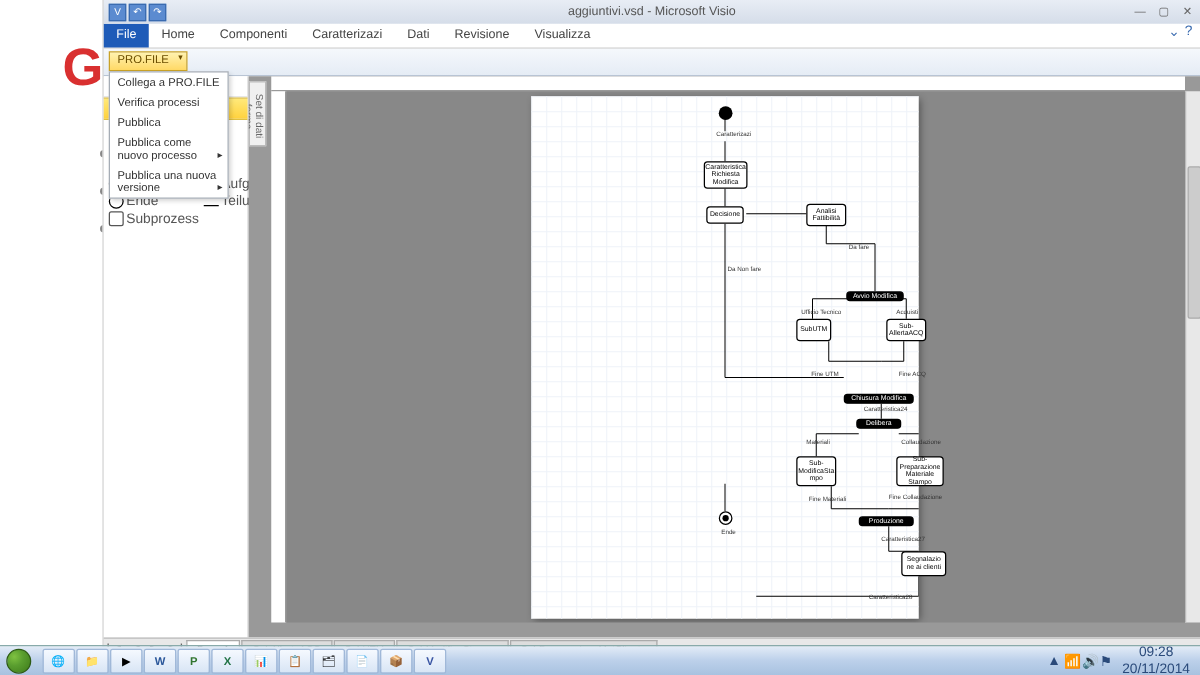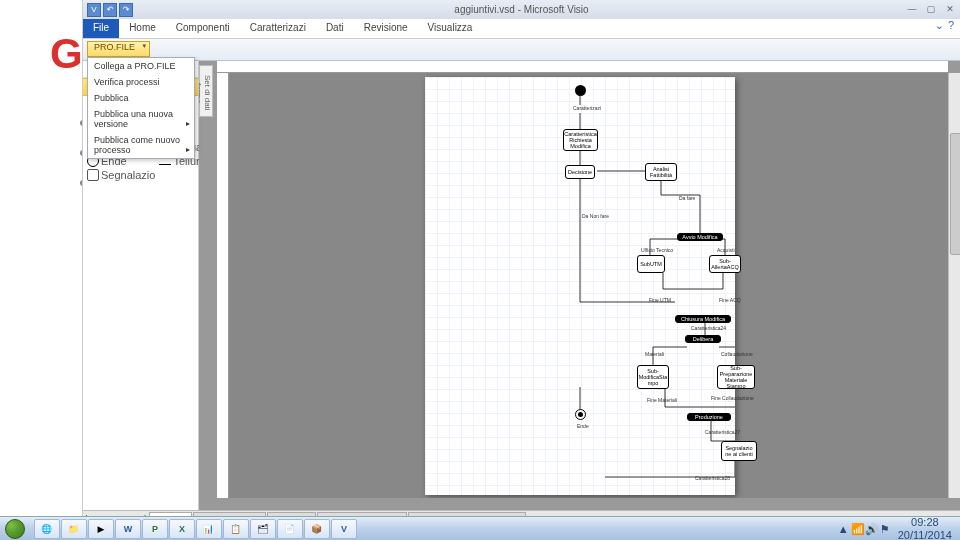--- a/index.html
+++ b/index.html
@@ -15,21 +15,21 @@
 .winbtns{position:absolute;right:2px;display:flex;gap:3px}
 .winbtns span{width:16px;height:12px;font-size:9px;text-align:center;color:#666;cursor:pointer}
 .ribbon-tabs{height:20px;background:#fff;border-bottom:1px solid #ccc;display:flex;}
 .tab{padding:3px 10px;font-size:10px;color:#444;cursor:pointer}
 .tab.file{background:#1e5bb8;color:#fff}
 .tab.active{border:1px solid #ccc;border-bottom:1px solid #fff;margin-bottom:-1px;background:#f5f5f5}
 .helpbtns{margin-left:auto;padding-right:6px;color:#3a6bb0;font-size:10px;display:flex;gap:4px}
 .ribbon-body{height:22px;background:linear-gradient(#f5f8fc,#e5ecf5);border-bottom:1px solid #b8c4d4;position:relative}
 .dropdown-btn{position:absolute;left:4px;top:2px;height:16px;padding:0 14px 0 6px;background:linear-gradient(#fff2b0,#ffd966);border:1px solid #c9a227;font-size:9px;color:#6b4e00;cursor:pointer}
 .dropdown-btn::after{content:'▾';position:absolute;right:3px;font-size:7px}
-.dropdown-menu{position:absolute;left:4px;top:18px;width:108px;background:#fff;border:1px solid #a5acb5;box-shadow:2px 2px 4px rgba(0,0,0,.2);z-index:50}
+.dropdown-menu{position:absolute;left:4px;top:18px;width:96px;background:#fff;border:1px solid #a5acb5;box-shadow:2px 2px 4px rgba(0,0,0,.2);z-index:50}
 .dropdown-menu div{padding:3px 6px;font-size:9px;color:#333;cursor:pointer;position:relative}
 .dropdown-menu .arrow::after{content:'▸';position:absolute;right:4px;font-size:8px}
 .workspace{position:absolute;top:61px;left:0;right:0;bottom:30px;display:flex}
 .shapes-panel{width:116px;background:#fff;border-right:1px solid #ccc;display:flex;flex-direction:column}
 .sp-header{padding:3px 5px;font-size:9px;color:#666;border-bottom:1px solid #e0e0e0}
 .sp-cat{padding:3px 6px;font-size:9px;background:linear-gradient(#ffe97a,#ffd23e);border-top:1px solid #e0c040;border-bottom:1px solid #e0c040;color:#5a4500;font-weight:bold}
 .sp-sub{padding:2px 6px;font-size:9px;font-weight:bold;color:#444}
 .sp-hint{padding:2px 6px;font-size:8px;color:#999;font-style:italic;margin-bottom:6px}
 .sp-grid{display:grid;grid-template-columns:1fr 1fr 1fr;gap:2px 4px;padding:3px 4px}
 .sp-item{display:flex;align-items:center;gap:2px;font-size:8px;color:#555}
@@ -115,22 +115,22 @@
       <span>?</span>
     </div>
   </div>
 
   <div class="ribbon-body">
     <div class="dropdown-btn">PRO.FILE</div>
     <div class="dropdown-menu">
       <div>Collega a PRO.FILE</div>
       <div>Verifica processi</div>
       <div>Pubblica</div>
+      <div class="arrow">Pubblica come nuovo processo</div>
       <div class="arrow">Pubblica una nuova versione</div>
-      <div class="arrow">Pubblica come nuovo processo</div>
     </div>
   </div>
 
   <div class="workspace">
     <div class="shapes-panel">
       <div class="sp-header">Forme rapide</div>
       <div class="sp-cat">PRO.FILE</div>
       <div class="sp-sub">PRO.FILE</div>
       <div class="sp-hint">Rilasciare qui le forme rapide</div>
       <div class="sp-grid">
@@ -153,21 +153,21 @@
         <div class="sp-item">
             <span class="sp-ico line"></span>
             <span>Teilung</span>
           </div>
         <div class="sp-item">
             <span class="sp-ico line"></span>
             <span>Synchroni...</span>
           </div>
         <div class="sp-item">
             <span class="sp-ico rect"></span>
-            <span>Segnalazio</span>
+            <span>Subprozess</span>
           </div>
       </div>
     </div>
 
     <div class="canvas-wrap">
       <div class="vtab">Set di dati forma</div>
       <div class="ruler-h"></div>
       <div class="ruler-v"></div>
       <div class="scrollbar-v"></div>
       <div class="canvas">

